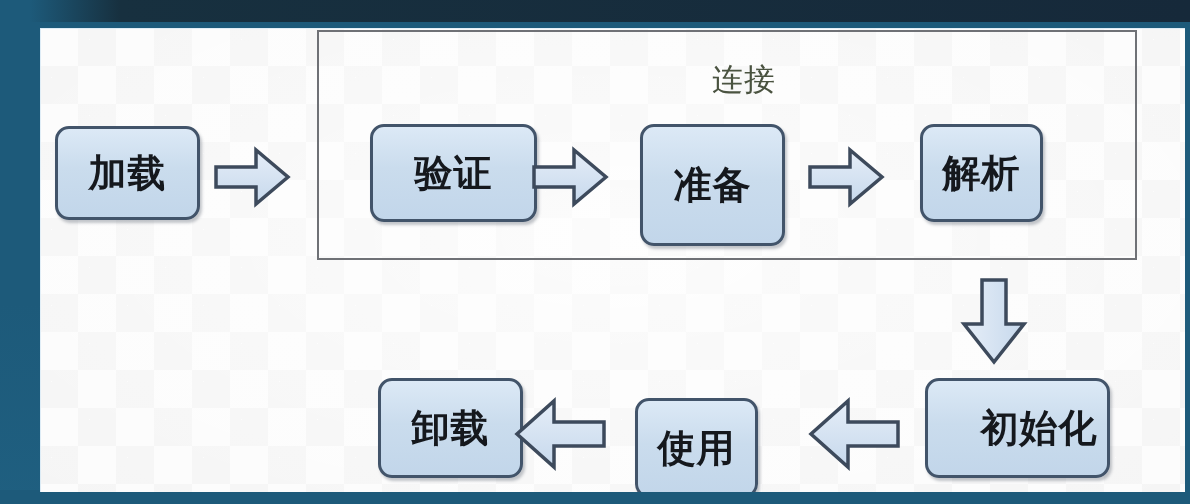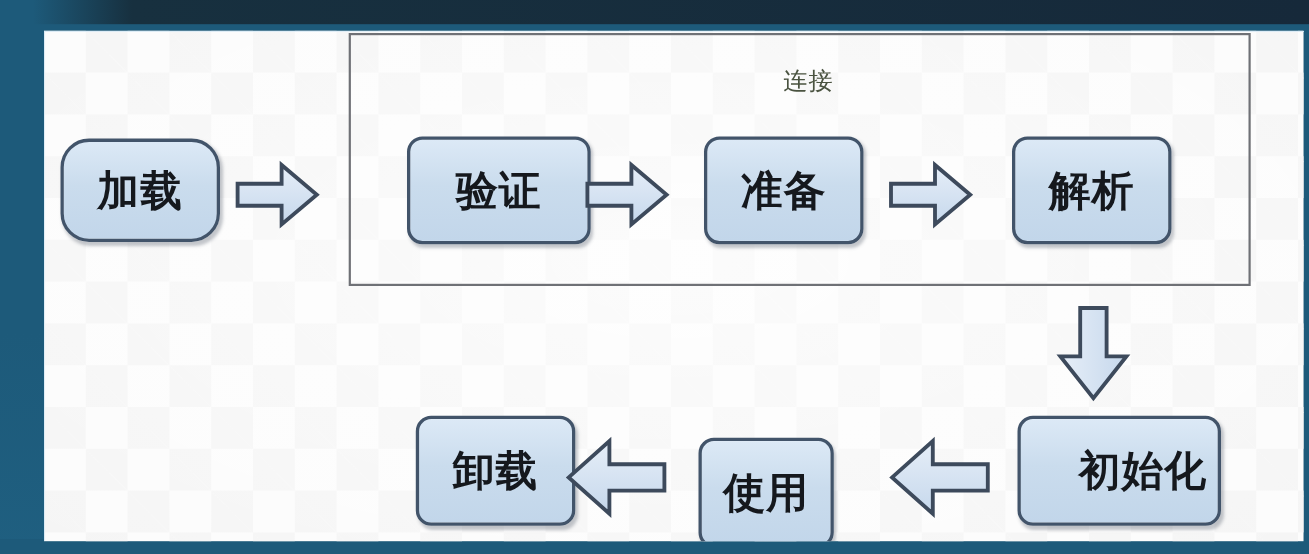--- a/index.html
+++ b/index.html
@@ -76,21 +76,21 @@
   
   .group-box {
     position: absolute;
     border: 2px solid #6f7176;
     background: transparent;
     box-sizing: border-box;
   }
   .group-title {
     position: absolute;
     color: #4a5340;
-    font-size: 22px;
+    font-size: 31px;
     line-height: 1;
     letter-spacing: 1px;
     white-space: nowrap;
     font-family: "DejaVu Sans", "Liberation Sans", sans-serif;
   }
 
   
   .node {
     position: absolute;
     box-sizing: border-box;
@@ -126,33 +126,33 @@
   <div class="left-band"></div>
   <div class="top-band"></div>
   <div class="bottom-band"></div>
 
   <div id="canvas">
     <div id="layer">
 
       <div class="group-box" style="left:277px; top:2px; width:820px; height:230px;"></div>
       <div class="group-title" style="left:672px; top:36px;">连接</div>
 
-      <div class="node" style="left:15px; top:98px; width:145px; height:94px;border-radius:26px;">
+      <div class="node" style="left:15px; top:98px; width:145px; height:94px;">
         <span class="node-label">加载</span>
       </div>
 
       <div class="node" style="left:330px; top:96px; width:167px; height:98px;">
         <span class="node-label">验证</span>
       </div>
 
-      <div class="node" style="left:600px; top:96px; width:145px; height:98px;">
+      <div class="node" style="left:600px; top:96px; width:145px; height:122px;">
         <span class="node-label">准备</span>
       </div>
 
-      <div class="node" style="left:880px; top:96px; width:145px; height:98px;">
+      <div class="node" style="left:880px; top:96px; width:123px; height:98px;">
         <span class="node-label">解析</span>
       </div>
 
       <div class="node" style="left:885px; top:350px; width:185px; height:100px;padding-left:43px;">
         <span class="node-label">初始化</span>
       </div>
 
       <div class="node" style="left:595px; top:370px; width:123px; height:100px;">
         <span class="node-label">使用</span>
       </div>

